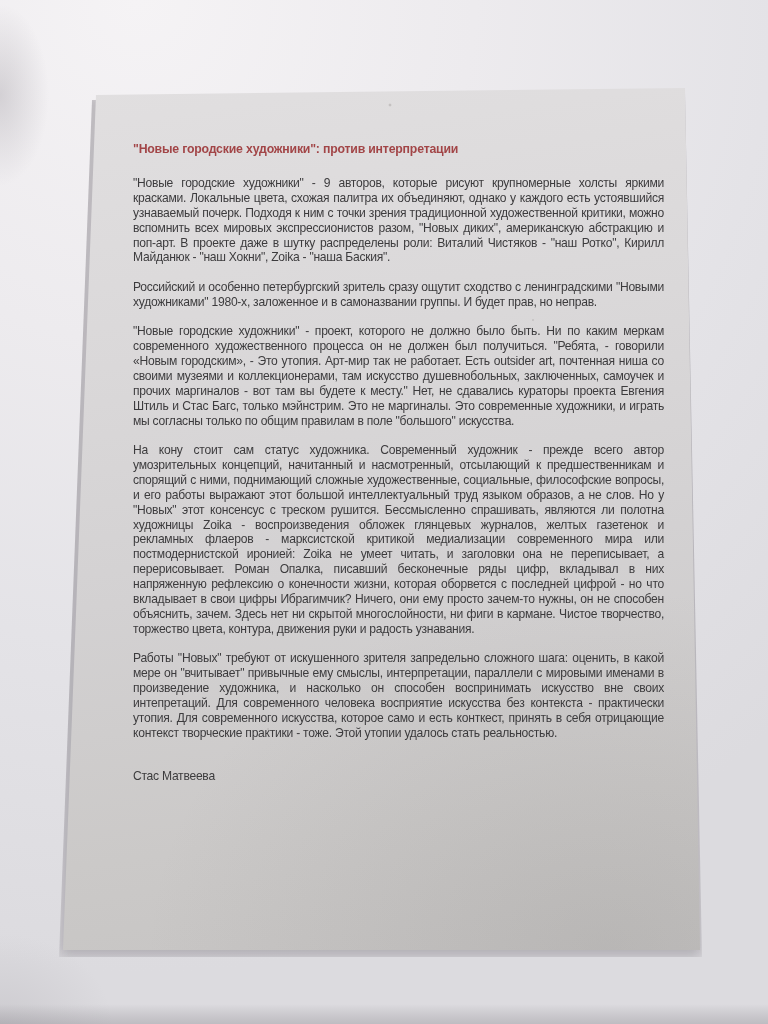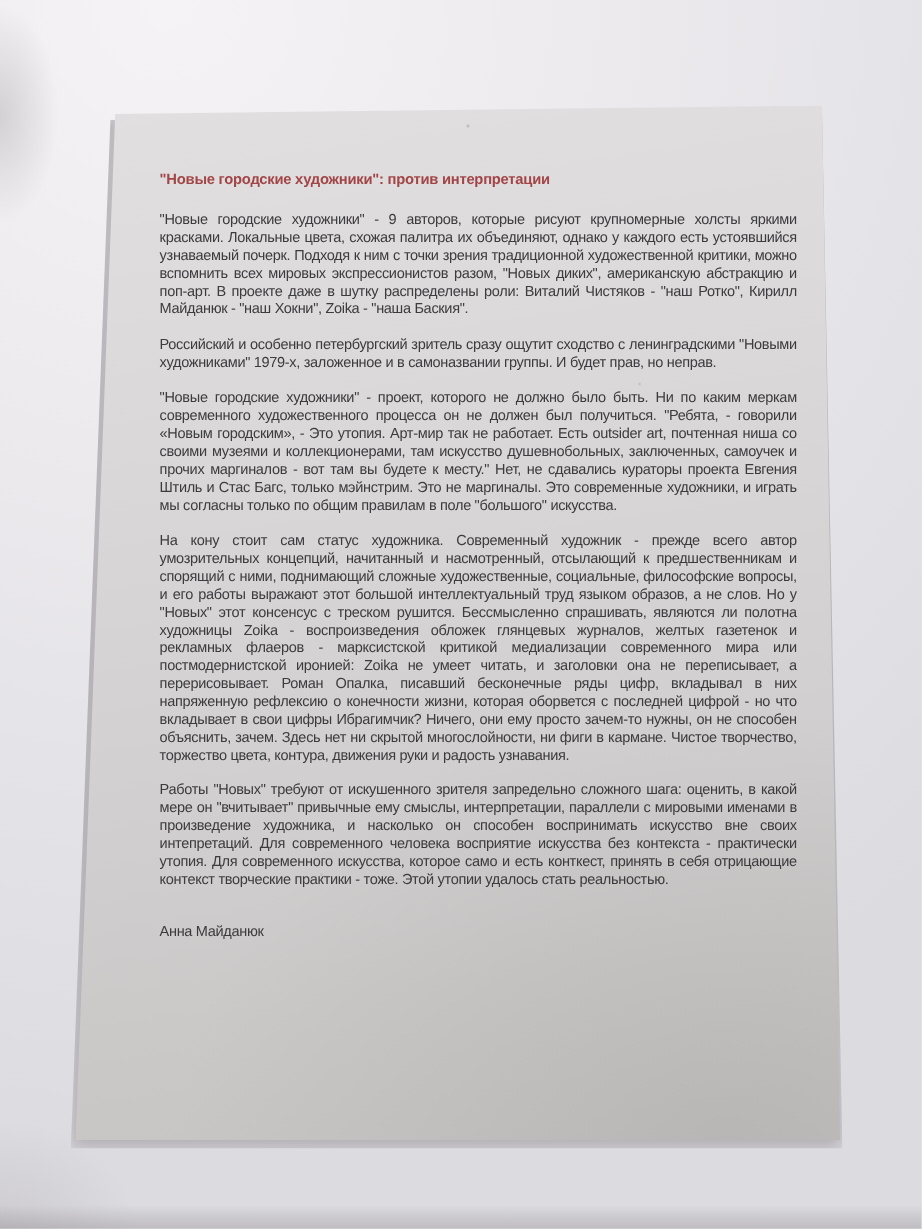--- a/index.html
+++ b/index.html
@@ -58,21 +58,21 @@
 
 <div class="scene">
   <div class="wall"></div>
   <div class="wall-seam"></div>
   <div class="paper-shadow"></div>
   <div class="paper">
     <div class="textblock" style="color: rgb(60, 59, 61);">
       <div class="doc-title" style="color: rgb(162, 69, 71);">"Новые городские художники": против интерпретации</div>
       <div>
           <div class="para">"Новые городские художники" - 9 авторов, которые рисуют крупномерные холсты яркими красками. Локальные цвета, схожая палитра их объединяют, однако у каждого есть устоявшийся узнаваемый почерк. Подходя к ним с точки зрения традиционной художественной критики, можно вспомнить всех мировых экспрессионистов разом, "Новых диких", американскую абстракцию и поп-арт. В проекте даже в шутку распределены роли: Виталий Чистяков - "наш Ротко", Кирилл Майданюк - "наш Хокни", Zoika - "наша Баския".</div>
-          <div class="para">Российский и особенно петербургский зритель сразу ощутит сходство с ленинградскими "Новыми художниками" 1979-х, заложенное и в самоназвании группы. И будет прав, но неправ.</div>
+          <div class="para">Российский и особенно петербургский зритель сразу ощутит сходство с ленинградскими "Новыми художниками" 1980-х, заложенное и в самоназвании группы. И будет прав, но неправ.</div>
           <div class="para">"Новые городские художники" - проект, которого не должно было быть. Ни по каким меркам современного художественного процесса он не должен был получиться. "Ребята, - говорили «Новым городским», - Это утопия. Арт-мир так не работает. Есть outsider art, почтенная ниша со своими музеями и коллекционерами, там искусство душевнобольных, заключенных, самоучек и прочих маргиналов - вот там вы будете к месту." Нет, не сдавались кураторы проекта Евгения Штиль и Стас Багс, только мэйнстрим. Это не маргиналы. Это современные художники, и играть мы согласны только по общим правилам в поле "большого" искусства.</div>
           <div class="para">На кону стоит сам статус художника. Современный художник - прежде всего автор умозрительных концепций, начитанный и насмотренный, отсылающий к предшественникам и спорящий с ними, поднимающий сложные художественные, социальные, философские вопросы, и его работы выражают этот большой интеллектуальный труд языком образов, а не слов. Но у "Новых" этот консенсус с треском рушится. Бессмысленно спрашивать, являются ли полотна художницы Zoika - воспроизведения обложек глянцевых журналов, желтых газетенок и рекламных флаеров - марксистской критикой медиализации современного мира или постмодернистской иронией: Zoika не умеет читать, и заголовки она не переписывает, а перерисовывает. Роман Опалка, писавший бесконечные ряды цифр, вкладывал в них напряженную рефлексию о конечности жизни, которая оборвется с последней цифрой - но что вкладывает в свои цифры Ибрагимчик? Ничего, они ему просто зачем-то нужны, он не способен объяснить, зачем. Здесь нет ни скрытой многослойности, ни фиги в кармане. Чистое творчество, торжество цвета, контура, движения руки и радость узнавания.</div>
           <div class="para">Работы "Новых" требуют от искушенного зрителя запредельно сложного шага: оценить, в какой мере он "вчитывает" привычные ему смыслы, интерпретации, параллели с мировыми именами в произведение художника, и насколько он способен воспринимать искусство вне своих интепретаций. Для современного человека восприятие искусства без контекста - практически утопия. Для современного искусства, которое само и есть конткест, принять в себя отрицающие контекст творческие практики - тоже. Этой утопии удалось стать реальностью.</div>
         </div>
-      <div class="signature">Анна Майданюк</div>
+      <div class="signature">Стас Матвеева</div>
     </div>
   </div>
 </div>
 
 </body></html>

